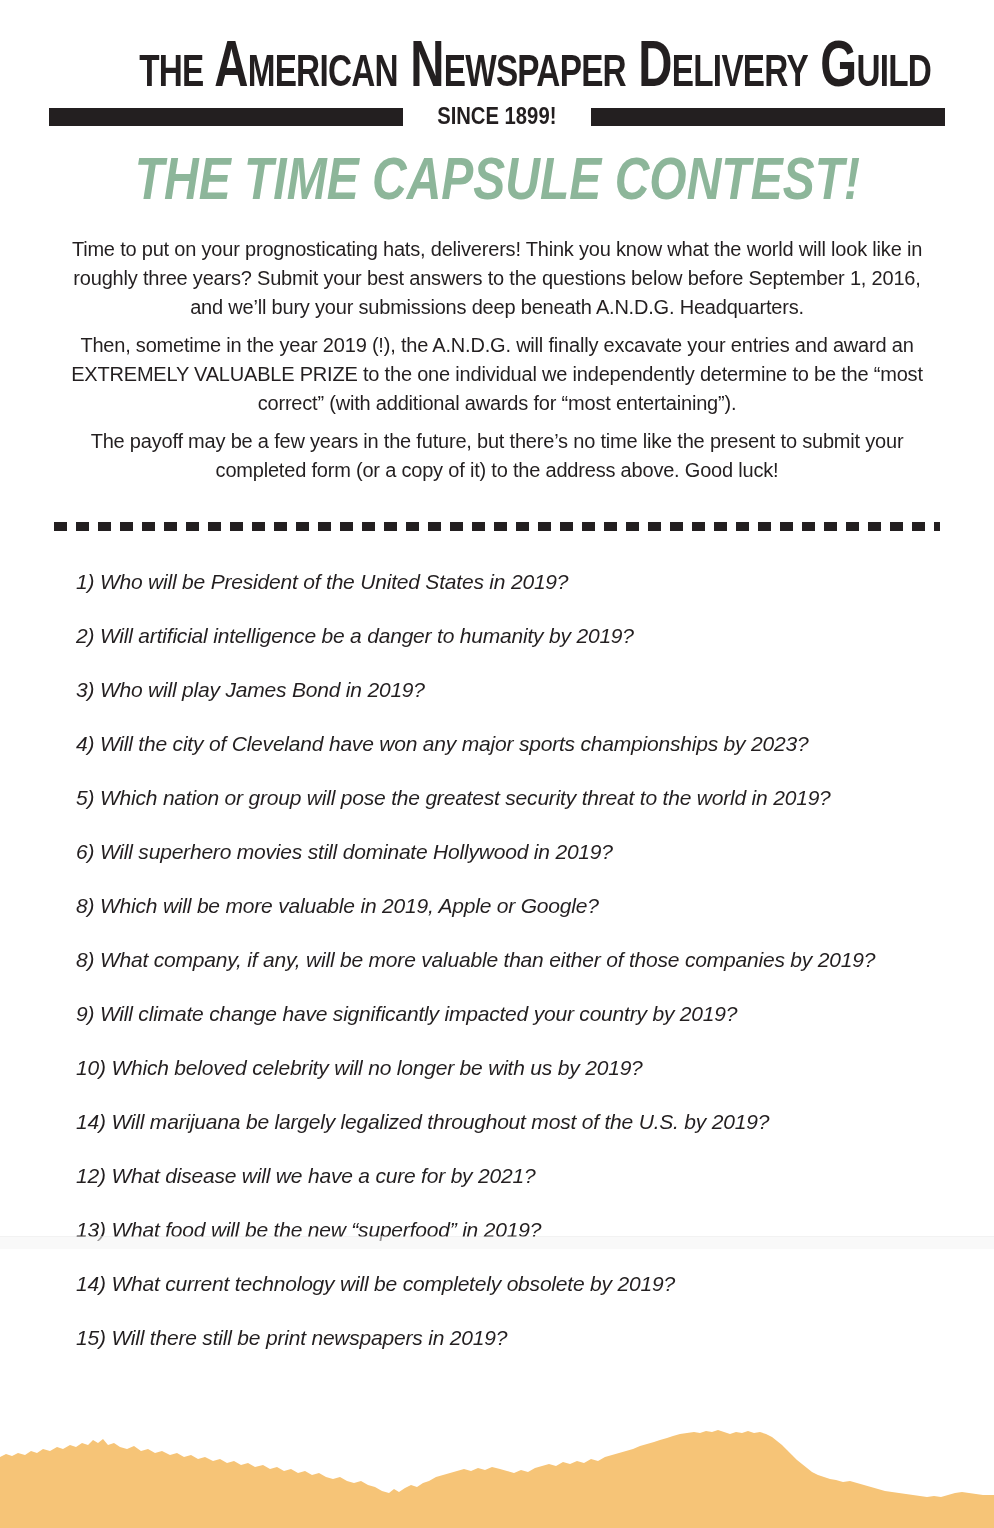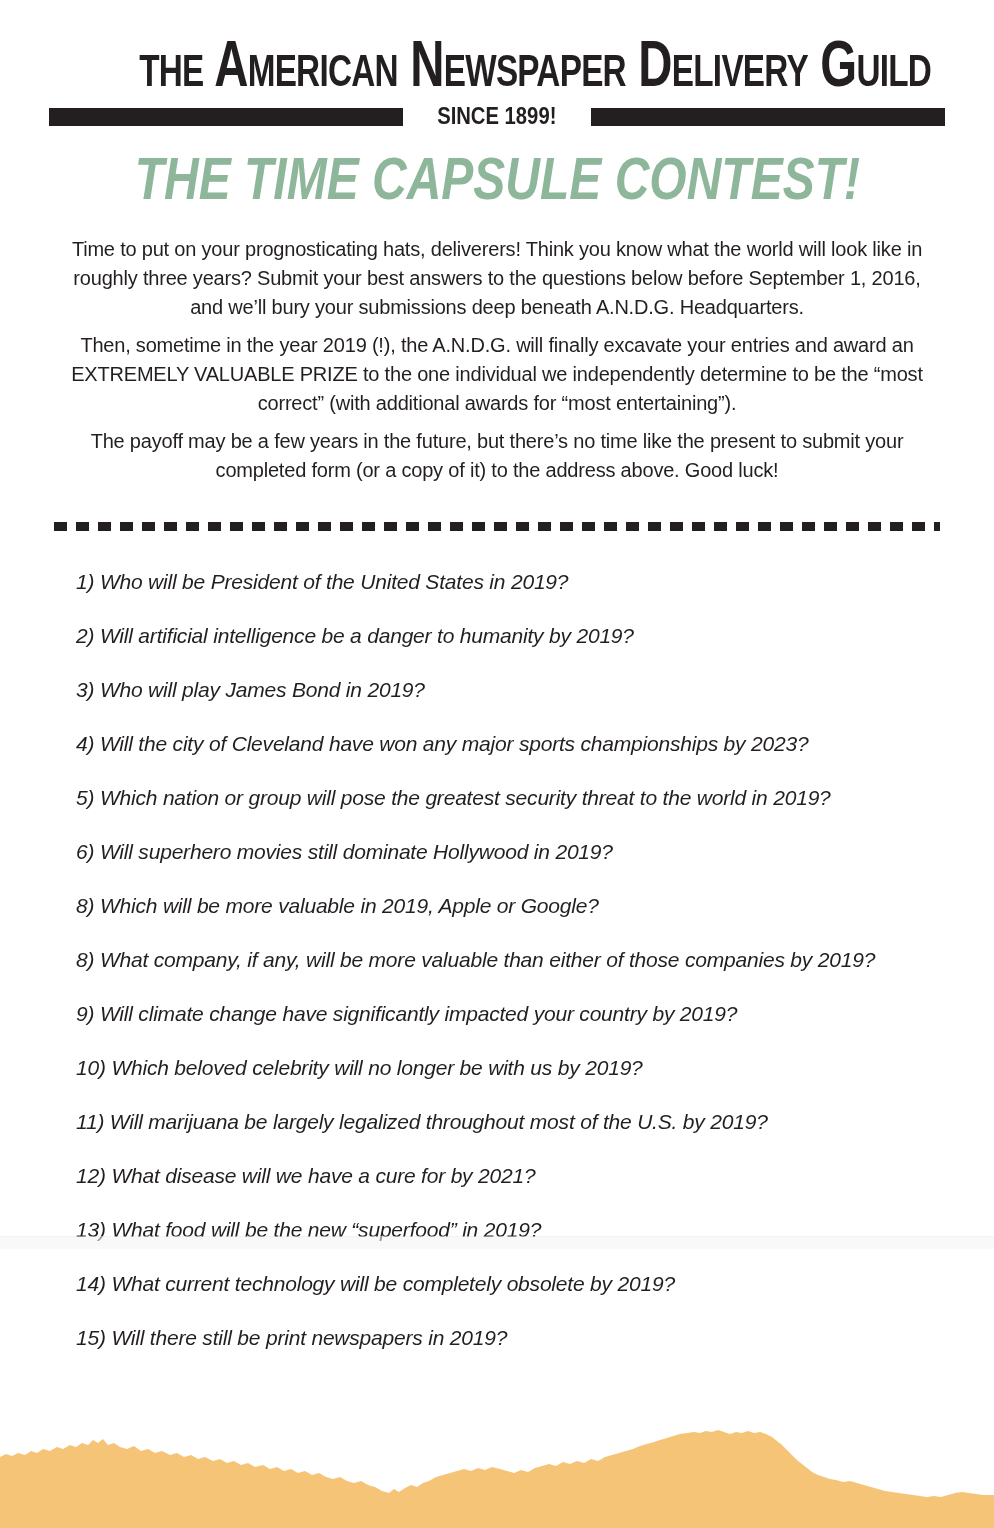--- a/index.html
+++ b/index.html
@@ -159,21 +159,21 @@
     <li>1) Who will be President of the United States in 2019?</li>
     <li>2) Will artificial intelligence be a danger to humanity by 2019?</li>
     <li>3) Who will play James Bond in 2019?</li>
     <li>4) Will the city of Cleveland have won any major sports championships by 2023?</li>
     <li>5) Which nation or group will pose the greatest security threat to the world in 2019?</li>
     <li>6) Will superhero movies still dominate Hollywood in 2019?</li>
     <li>8) Which will be more valuable in 2019, Apple or Google?</li>
     <li>8) What company, if any, will be more valuable than either of those companies by 2019?</li>
     <li>9) Will climate change have significantly impacted your country by 2019?</li>
     <li>10) Which beloved celebrity will no longer be with us by 2019?</li>
-    <li>11) Will marijuana be largely legalized throughout most of the U.S. by 2019?</li>
+    <li>14) Will marijuana be largely legalized throughout most of the U.S. by 2019?</li>
     <li>12) What disease will we have a cure for by 2021?</li>
     <li>13) What food will be the new “superfood” in 2019?</li>
     <li>14) What current technology will be completely obsolete by 2019?</li>
     <li>15) Will there still be print newspapers in 2019?</li>
   </ol>
 
   <div class="page-seam"></div>
 
   <svg class="sand" viewBox="0 0 994 128" preserveAspectRatio="none" aria-hidden="true">
     <polygon points="0,57 6,54 12,56 18,53 25,55 31,51 37,53 43,49 50,51 57,47 63,49 70,45 76,47 82,43 88,45 93,40 98,43 103,39 108,45 114,43 120,47 127,49 134,46 141,51 148,49 155,53 162,51 170,55 177,53 184,57 191,55 198,59 205,57 213,61 220,59 227,63 234,61 241,65 248,63 255,67 263,65 270,69 277,67 284,71 291,69 298,73 305,71 312,75 319,73 326,77 333,79 340,77 347,81 354,83 361,81 368,85 375,87 382,91 389,93 394,89 399,92 405,88 411,85 417,87 423,83 429,81 436,77 443,75 450,73 457,71 464,69 471,71 478,68 485,70 492,67 500,69 507,71 514,73 521,70 528,72 535,68 542,66 549,64 556,66 563,62 570,64 577,61 584,63 591,59 598,61 605,57 612,55 619,53 626,51 633,49 640,46 647,44 654,42 660,40 667,38 673,36 680,34 687,33 694,32 700,33 706,31 712,32 718,30 724,32 730,34 736,32 742,33 748,31 754,33 760,32 766,34 772,37 777,41 782,45 787,50 792,55 797,60 802,64 807,68 812,72 818,75 824,77 830,79 836,80 843,82 850,81 857,83 864,85 871,87 878,89 885,91 892,92 899,93 906,94 913,95 920,96 927,97 934,96 941,97 948,95 955,93 962,92 969,93 976,94 983,95 994,95 994,128 0,128"></polygon>

